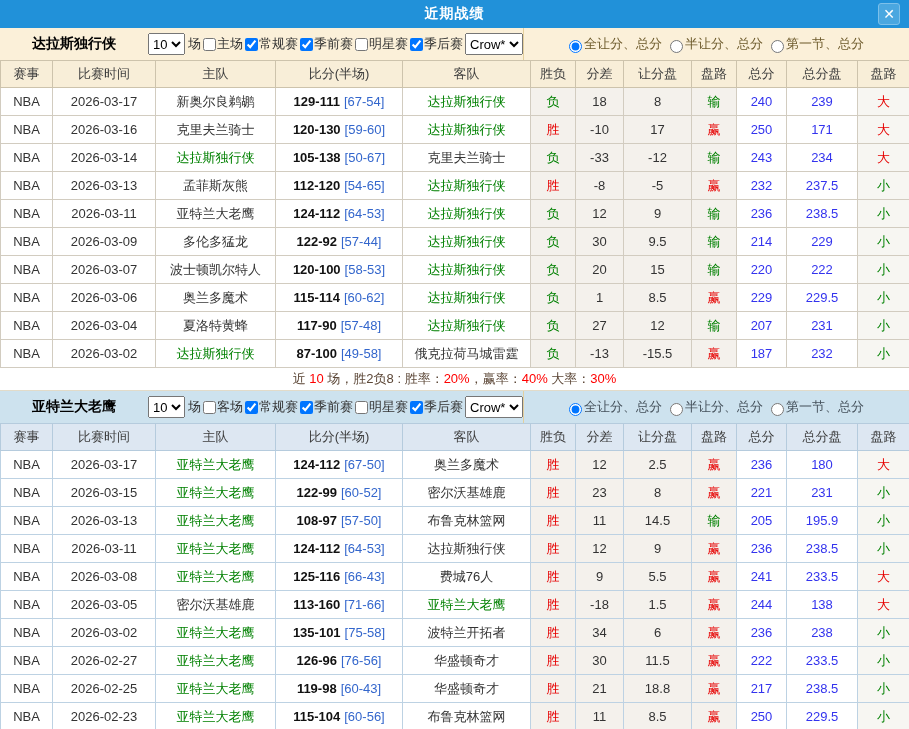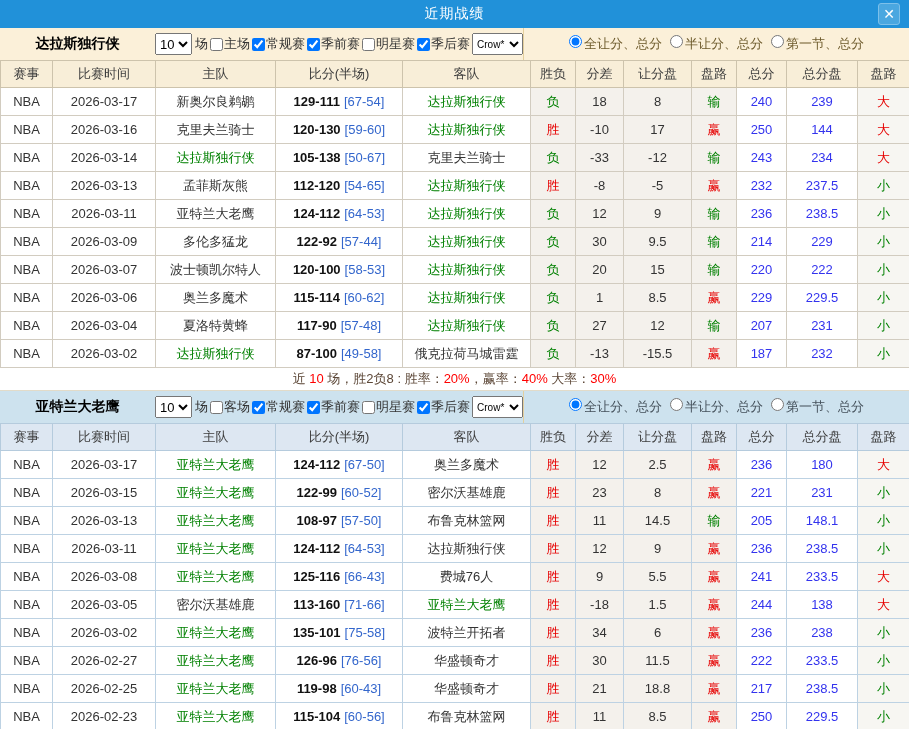--- a/index.html
+++ b/index.html
@@ -14,21 +14,21 @@
     position: relative;
   }
   
   .titlebar {
     height: 28px;
     background: #2191d9;
     display: flex; align-items: center; justify-content: center;
     position: relative;
   }
   .titlebar .title {
-    color: #fff; font-size: 14px; font-weight: normal; letter-spacing: 1px;
+    color: #fff; font-size: 14px; font-weight: bold; letter-spacing: 1px;
   }
   .close-btn {
     position: absolute; right: 9px; top: 3px;
     width: 22px; height: 22px;
     background: #4aa7e0;
     border: 1px solid #7cc0ea;
     border-radius: 3px;
     color: #fff; font-size: 14px; font-weight: bold;
     display: flex; align-items: center; justify-content: center;
     cursor: pointer; line-height: 1;
@@ -46,25 +46,25 @@
   }
   .ctrl-right {
     flex: 1; display: flex; align-items: center; justify-content: center;
     border-left: 1px solid #e3cf9e;
   }
   .team-name {
     width: 228px; text-align: center;
     font-size: 14px; font-weight: bold; color: #000;
   }
   .games-select { height: 22px; font-size: 13px; margin-right: 3px; }
-  .crow-select  { height: 22px; font-size: 10px; margin-left: 2px; width: 74px; }
+  .crow-select  { height: 22px; font-size: 13px; margin-left: 2px; width: 74px; }
   .filters { display: flex; align-items: center; }
   .filters label { display: flex; align-items: center; white-space: nowrap; }
   .filters input { margin: 0 1px 0 2px; width: 13px; height: 13px; }
-  .radios label { display: flex; align-items: flex-start; white-space: nowrap; margin: 12px 4px; }
+  .radios label { display: flex; align-items: flex-end; white-space: nowrap; margin: 12px 4px; }
   .radios input { margin: 0 2px 0 0; width: 13px; height: 13px; }
   .section-dallas .ctrl-right { color: #6d5a2b; }
   .section-hawks  .ctrl-right { color: #44505a; }
   
   table {
     width: 909px; table-layout: fixed; border-collapse: collapse;
     font-size: 13px; text-align: center; color: #333;
   }
   th, td {
     height: 27px; padding: 0 2px;
@@ -204,21 +204,21 @@
             <td>NBA</td>
             <td>2026-03-16</td>
             <td>克里夫兰骑士</td>
             <td><span class="score">120-130</span><span class="half">[59-60]</span></td>
             <td class="tracked">达拉斯独行侠</td>
             <td class="c-tint win">胜</td>
             <td class="c-tint">-10</td>
             <td class="c-tint">17</td>
             <td class="c-tint win">赢</td>
             <td class="total">250</td>
-            <td class="total">144</td>
+            <td class="total">171</td>
             <td class="c-ou win">大</td>
           </tr>
           <tr>
             <td>NBA</td>
             <td>2026-03-14</td>
             <td class="tracked">达拉斯独行侠</td>
             <td><span class="score">105-138</span><span class="half">[50-67]</span></td>
             <td>克里夫兰骑士</td>
             <td class="c-tint loss">负</td>
             <td class="c-tint">-33</td>
@@ -444,21 +444,21 @@
             <td>NBA</td>
             <td>2026-03-13</td>
             <td class="tracked">亚特兰大老鹰</td>
             <td><span class="score">108-97</span><span class="half">[57-50]</span></td>
             <td>布鲁克林篮网</td>
             <td class="c-tint win">胜</td>
             <td class="c-tint">11</td>
             <td class="c-tint">14.5</td>
             <td class="c-tint loss">输</td>
             <td class="total">205</td>
-            <td class="total">148.1</td>
+            <td class="total">195.9</td>
             <td class="c-ou loss">小</td>
           </tr>
           <tr>
             <td>NBA</td>
             <td>2026-03-11</td>
             <td class="tracked">亚特兰大老鹰</td>
             <td><span class="score">124-112</span><span class="half">[64-53]</span></td>
             <td>达拉斯独行侠</td>
             <td class="c-tint win">胜</td>
             <td class="c-tint">12</td>

